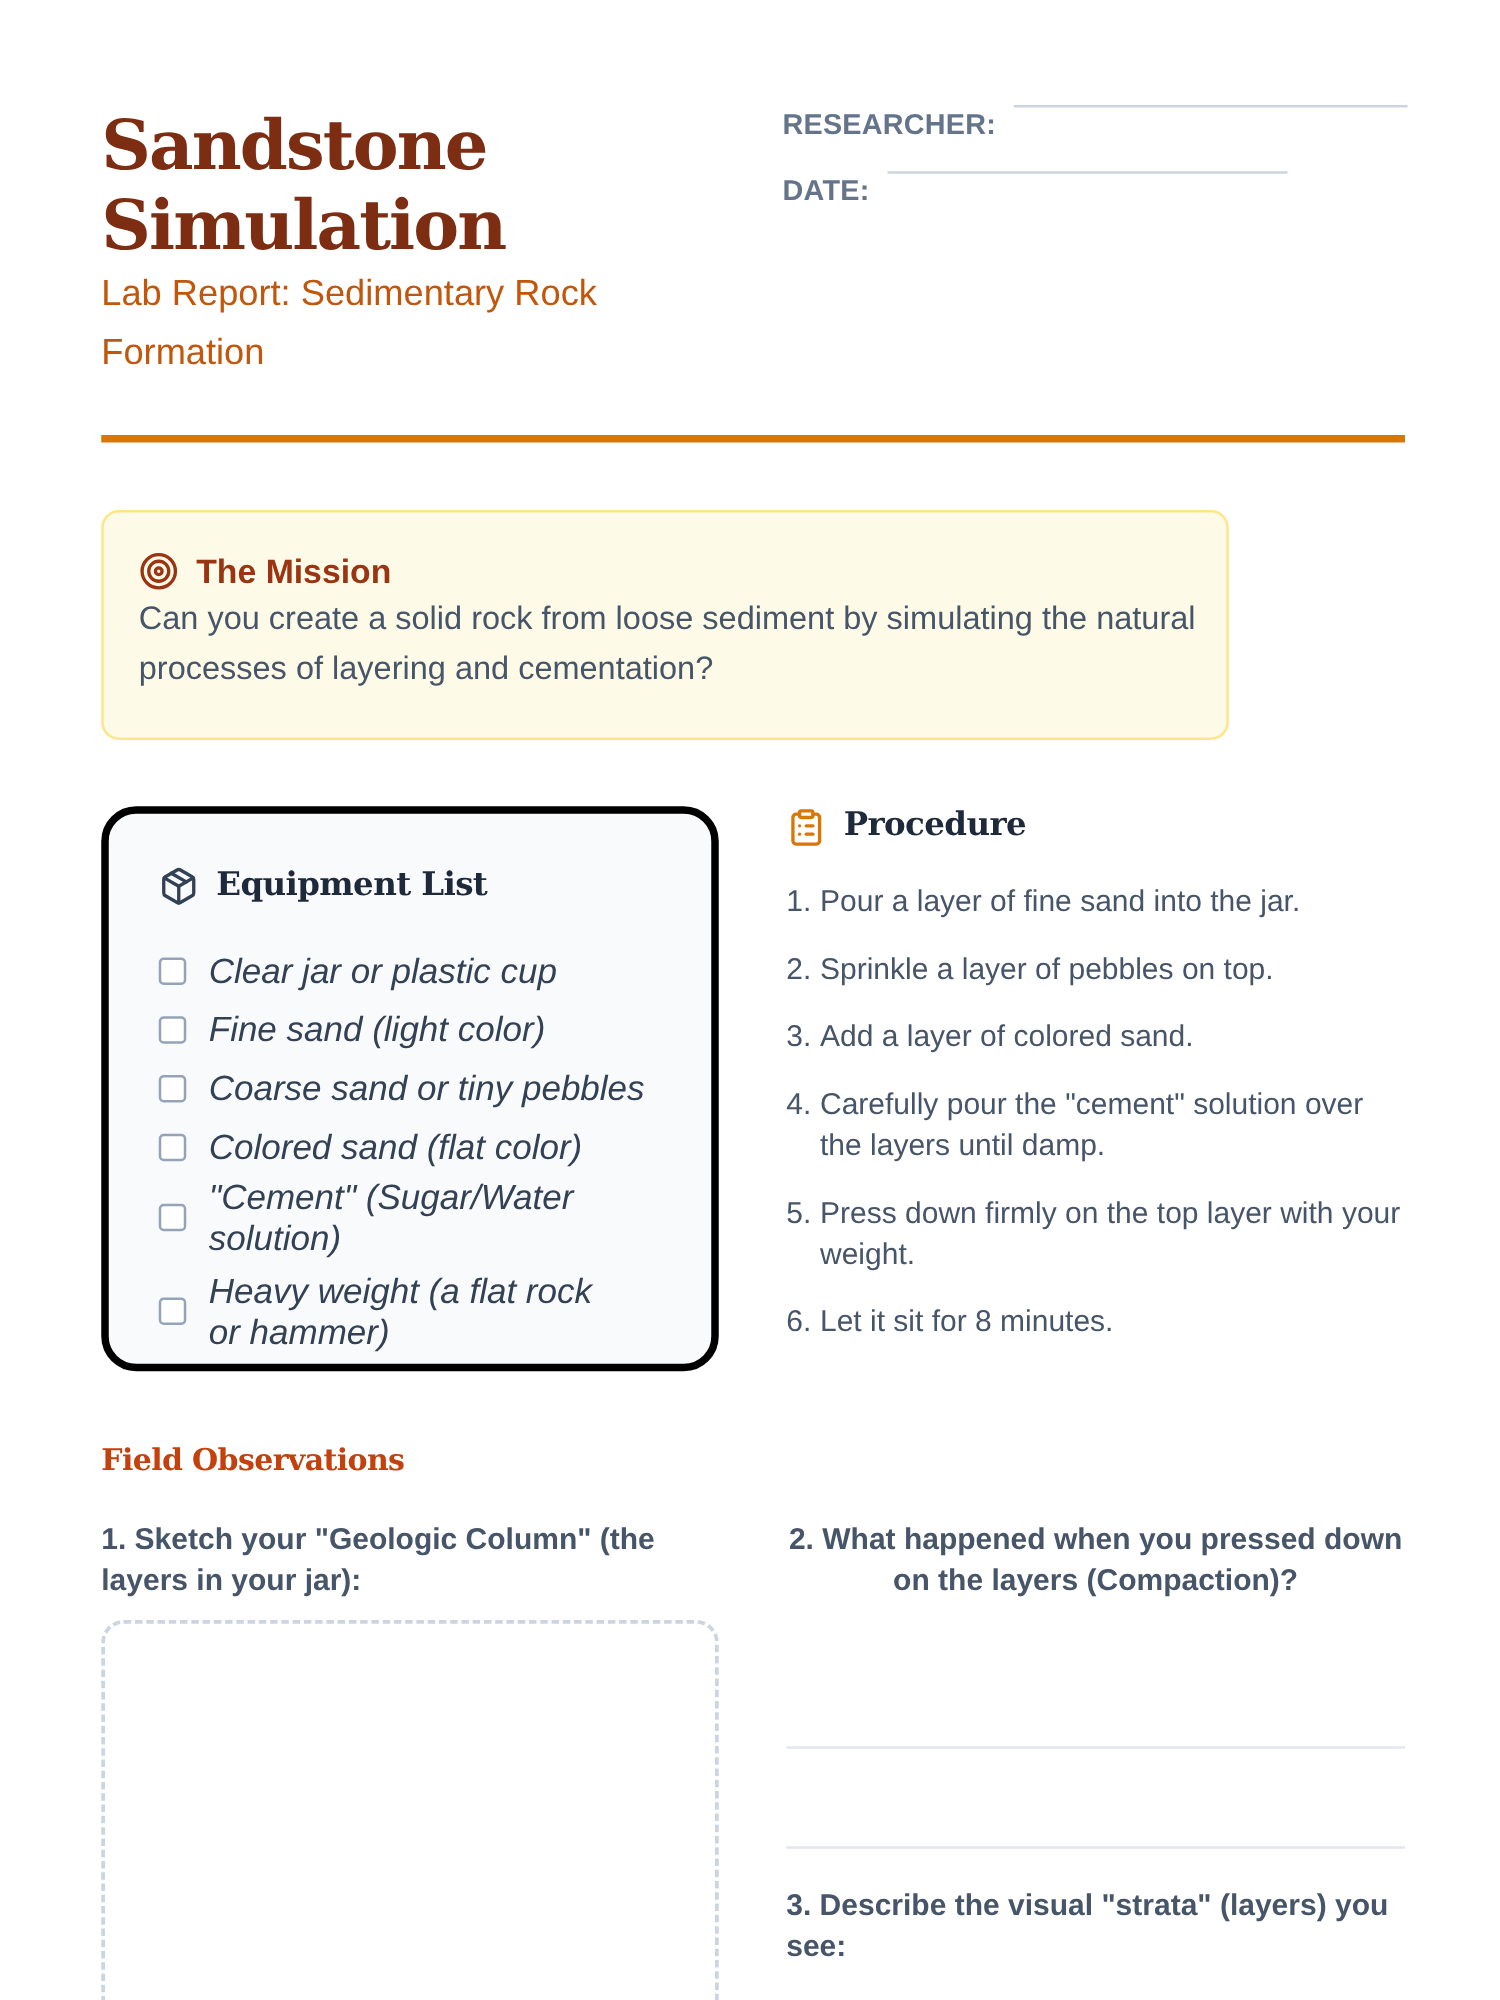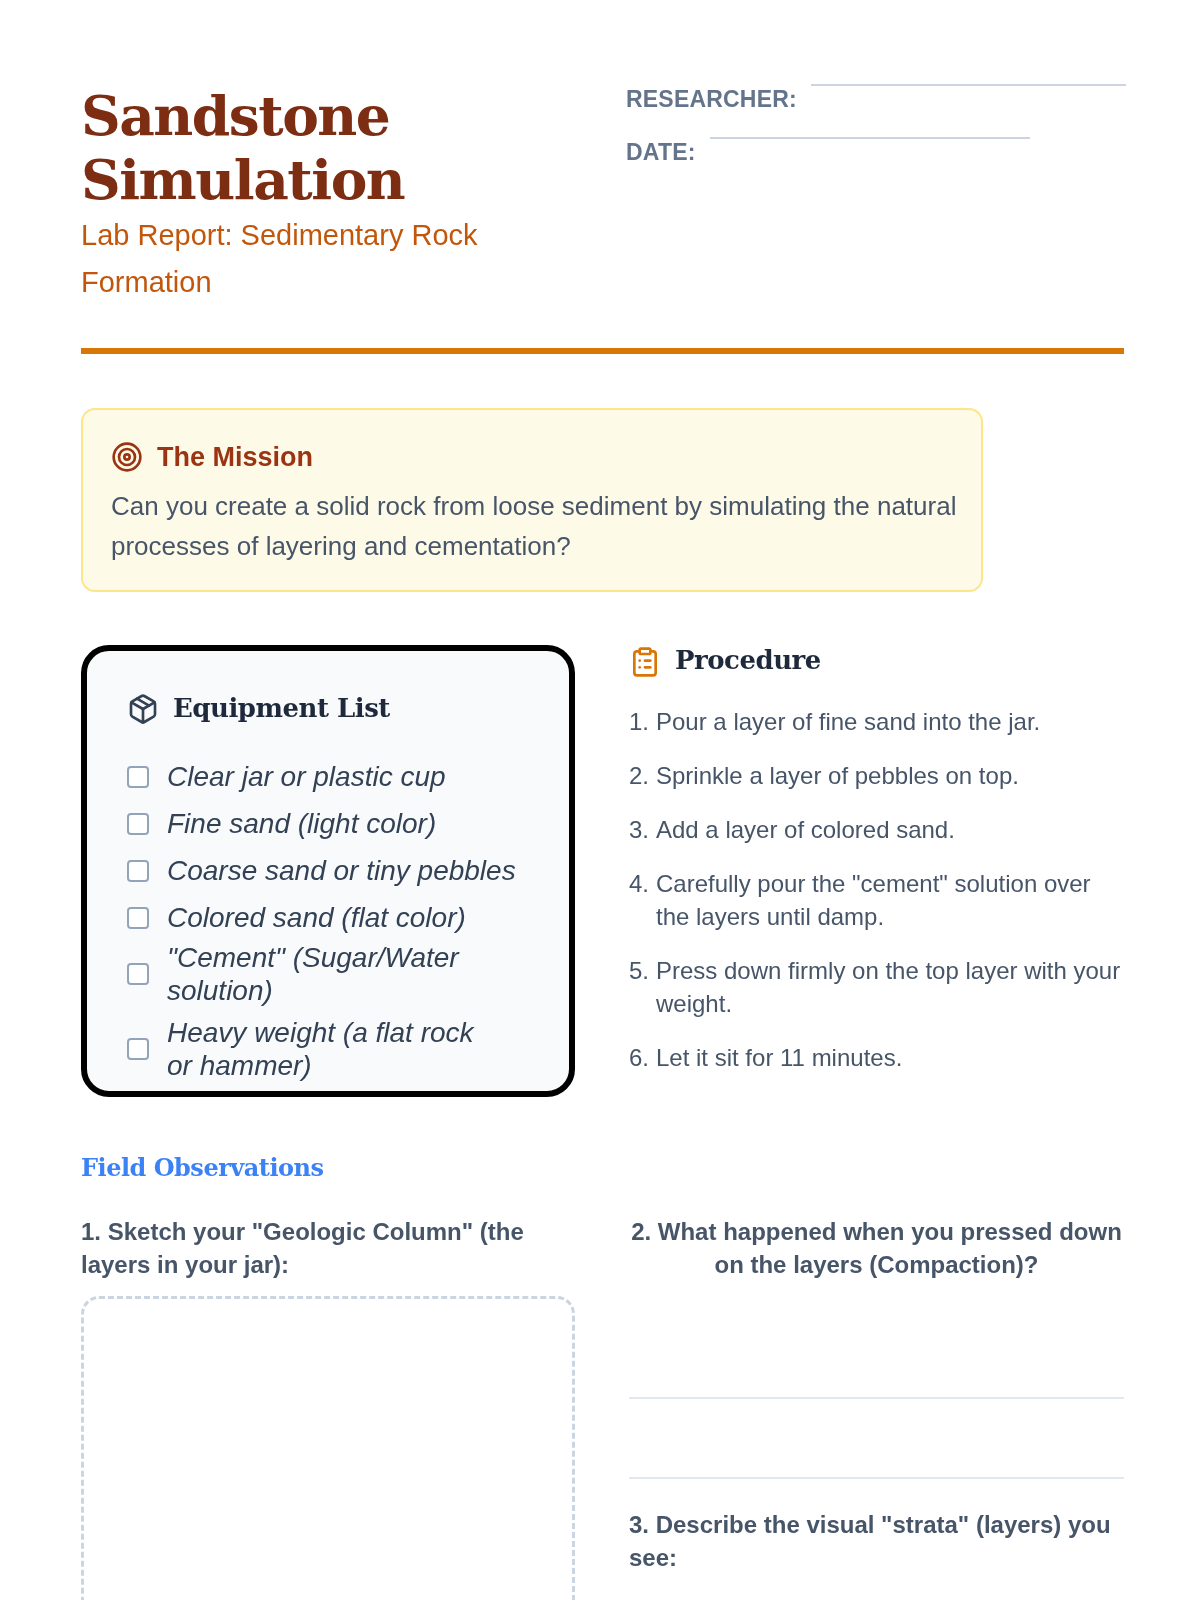--- a/index.html
+++ b/index.html
@@ -35,21 +35,21 @@
       position: absolute; left: 0; top: 408px; width: 902px; height: 184px;
       background: #fefae8; border: 2px solid #fde68a; border-radius: 14px;
       padding: 30px 28px;
     }
     .mission-head { display: flex; align-items: center; height: 34px; }
     .mission-head svg { width: 32px; height: 32px; margin-right: 14px; }
     .mission-title {
       font-family: "Liberation Sans", sans-serif; font-weight: bold; font-size: 27px; color: #9a3412;
     }
     .mission-text {
-      font-size: 26px; line-height: 40px; color: #475569; margin-top: 12px; width: 960px;
+      font-size: 26px; line-height: 40px; color: #475569; width: 960px;
     }
 
     
     .equip {
       position: absolute; left: 0; top: 645px; width: 494px; height: 452px;
       background: #f8fafc; border: 6px solid #000000; border-radius: 28px;
       padding: 42px 40px;
     }
     .sec-head { display: flex; align-items: flex-start; }
     .sec-head svg { width: 32px; height: 32px; margin-right: 14px; }
@@ -71,21 +71,21 @@
     .proc { position: absolute; left: 548px; top: 645px; width: 495px; }
     .proc .sec-head svg { width: 32px; height: 34px; }
     .proc-list { list-style: none; margin-top: 26px; }
     .proc-item { display: flex; font-size: 24px; line-height: 33px; color: #475569; margin-bottom: 21px; }
     .proc-num { flex: none; width: 27px; }
     .proc-text { flex: 1; }
 
     
     .obs-title {
       position: absolute; left: 0; top: 1153px;
-      font-family: "DejaVu Serif", serif; font-weight: bold; font-size: 24px; color: #3b82f6; letter-spacing: -0.5px;
+      font-family: "DejaVu Serif", serif; font-weight: bold; font-size: 24px; color: #c2410c; letter-spacing: -0.5px;
     }
     .q {
       font-family: "Liberation Sans", sans-serif; font-weight: bold; font-size: 24px;
       line-height: 33px; color: #475569;
     }
     .q1 { position: absolute; left: 0; top: 1215px; width: 490px; }
     .sketch {
       position: absolute; left: 0; top: 1296px; width: 494px; height: 340px;
       border: 3px dashed #cbd5e1; border-radius: 18px;
     }
@@ -201,21 +201,21 @@
       <li class="proc-item">
         <span class="proc-num">4.</span>
         <span class="proc-text">Carefully pour the "cement" solution over the layers until damp.</span>
       </li>
       <li class="proc-item">
         <span class="proc-num">5.</span>
         <span class="proc-text">Press down firmly on the top layer with your weight.</span>
       </li>
       <li class="proc-item">
         <span class="proc-num">6.</span>
-        <span class="proc-text">Let it sit for 11 minutes.</span>
+        <span class="proc-text">Let it sit for 8 minutes.</span>
       </li>
     </ol>
   </section>
 
   <h2 class="obs-title">Field Observations</h2>
 
   <div class="q q1">1. Sketch your "Geologic Column" (the layers in your jar):</div>
   <div class="sketch"></div>
 
   <div class="q q2">2. What happened when you pressed down on the layers (Compaction)?</div>

